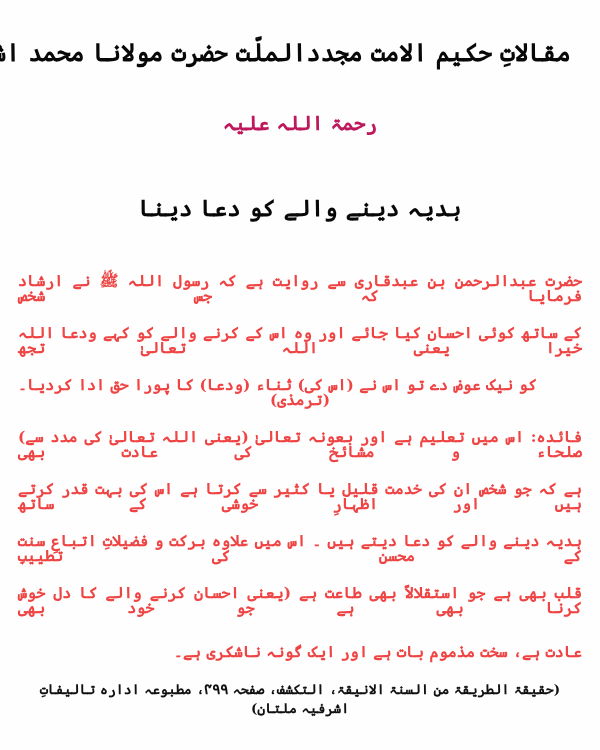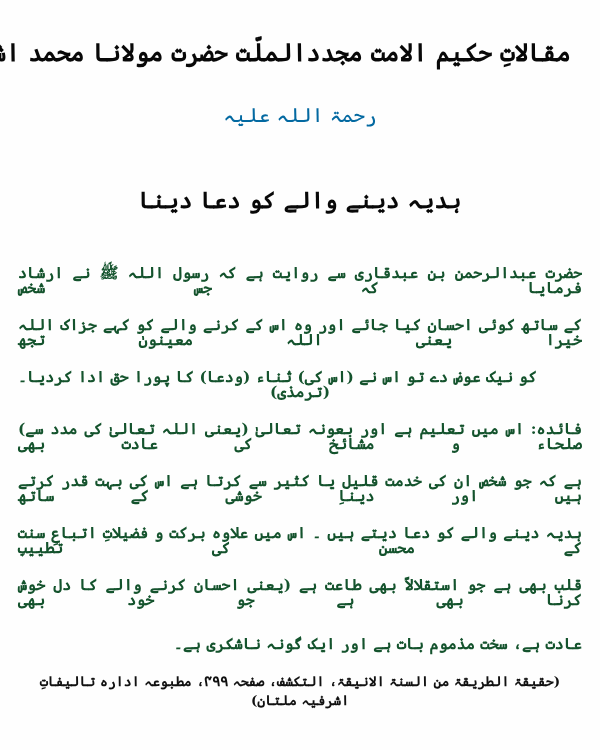--- a/index.html
+++ b/index.html
@@ -41,25 +41,25 @@
     letter-spacing: 0px;
     color: #080808;
     white-space: nowrap;
     transform: scaleX(0.96);
     transform-origin: center;
   }
   .doc-subtitle {
     direction: rtl;
     unicode-bidi: isolate;
     font-family: "DejaVu Serif", "Liberation Serif", serif;
-    font-weight: 400;
+    font-weight: 700;
     font-size: 20px;
     line-height: 1.3;
-    margin-top: 32px;
-    color: #0369a1;
+    margin-top: 40px;
+    color: #be185d;
   }
 
   
   .section-heading {
     direction: rtl;
     unicode-bidi: isolate;
     text-align: center;
     font-family: "DejaVu Serif", "Liberation Serif", serif;
     font-weight: 700;
     font-size: 23px;
@@ -76,21 +76,21 @@
   .body-line {
     direction: rtl;
     unicode-bidi: isolate;
     text-align: justify;
     text-align-last: justify;
     font-family: "DejaVu Serif", "Liberation Serif", serif;
     font-size: 15.5px;
     font-weight: 600;
     line-height: 1.0;
     margin: 0 0 21px 0;
-    color: #14532d;
+    color: #ef4444;
     white-space: normal;
     word-spacing: 0px;
   }
   .body-line.center-last {
     text-align: left;
     text-align-last: center;
   }
   .body-line.short-last {
     text-align: center;
     text-align-last: right;
@@ -119,24 +119,24 @@
 
   <div class="title-block">
     <div class="doc-title">مقالاتِ حکیم الامت مجددالملّت حضرت مولانا محمد اشرف علی تھانوی</div>
     <div class="doc-subtitle">رحمۃ اللہ علیہ</div>
   </div>
 
   <div class="section-heading">ہدیہ دینے والے کو دعا دینا</div>
 
   <div class="body-block">
     <p class="body-line">حضرت عبدالرحمن بن عبدقاری سے روایت ہے کہ رسول اللہ ﷺ نے ارشاد فرمایا کہ جس شخص</p>
-    <p class="body-line">کے ساتھ کوئی احسان کیا جائے اور وہ اس کے کرنے والے کو کہے جزاک اللہ خیرا یعنی اللہ معینوںٰ تجھ</p>
+    <p class="body-line">کے ساتھ کوئی احسان کیا جائے اور وہ اس کے کرنے والے کو کہے ودعا اللہ خیرا یعنی اللہ تعالیٰ تجھ</p>
     <p class="body-line center-last">کو نیک عوض دے تو اس نے (اس کی) ثناء (ودعا) کا پورا حق ادا کردیا۔ (ترمذی)</p>
     <p class="body-line">فائدہ: اس میں تعلیم ہے اور بعونہ تعالیٰ (یعنی اللہ تعالیٰ کی مدد سے) صلحاء و مشائخ کی عادت بھی</p>
-    <p class="body-line">ہے کہ جو شخص ان کی خدمت قلیل یا کثیر سے کرتا ہے اس کی بہت قدر کرتے ہیں اور دیناِ خوشی کے ساتھ</p>
+    <p class="body-line">ہے کہ جو شخص ان کی خدمت قلیل یا کثیر سے کرتا ہے اس کی بہت قدر کرتے ہیں اور اظہارِ خوشی کے ساتھ</p>
     <p class="body-line">ہدیہ دینے والے کو دعا دیتے ہیں ۔ اس میں علاوہ برکت و فضیلاتِ اتباعِ سنت کے محسن کی تطییبِ</p>
     <p class="body-line">قلب بھی ہے جو استقلالاً بھی طاعت ہے (یعنی احسان کرنے والے کا دل خوش کرنا بھی ہے جو خود بھی</p>
     <p class="body-line short-last">عادت ہے، سخت مذموم بات ہے اور ایک گونہ ناشکری ہے۔</p>
   </div>
 
   <div class="spacer-flex"></div>
 
   <div class="footer-citation">(حقیقۃ الطریقۃ من السنۃ الانیقۃ، التکشف، صفحہ ۴۹۹، مطبوعہ ادارہ تالیفاتِ اشرفیہ ملتان)</div>
 
 </div>

